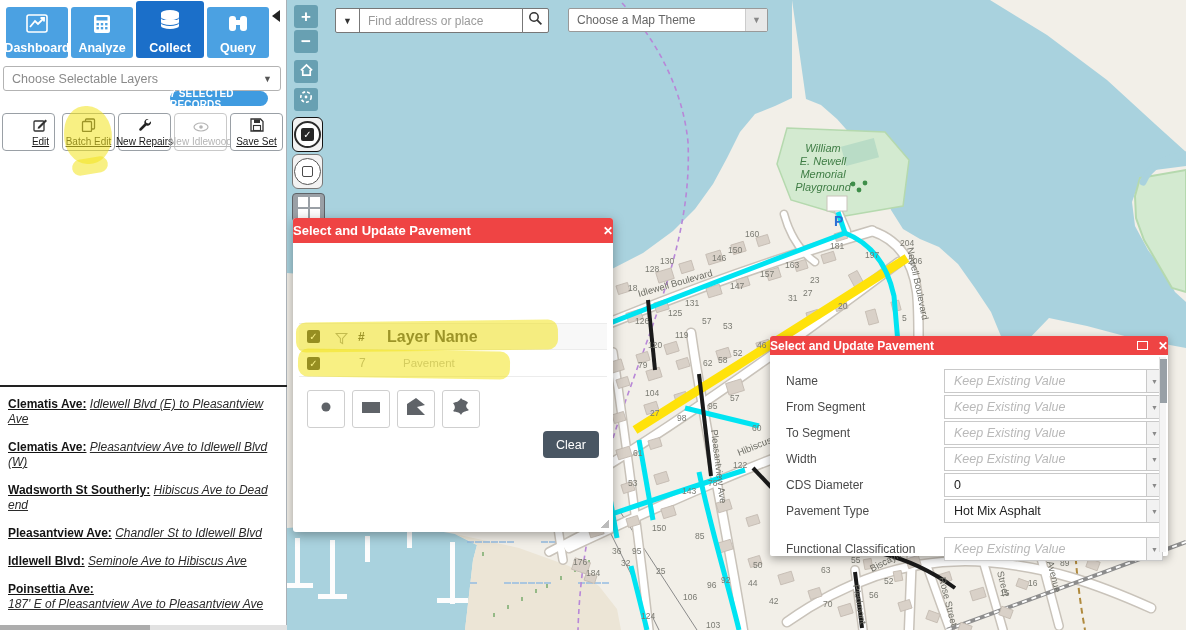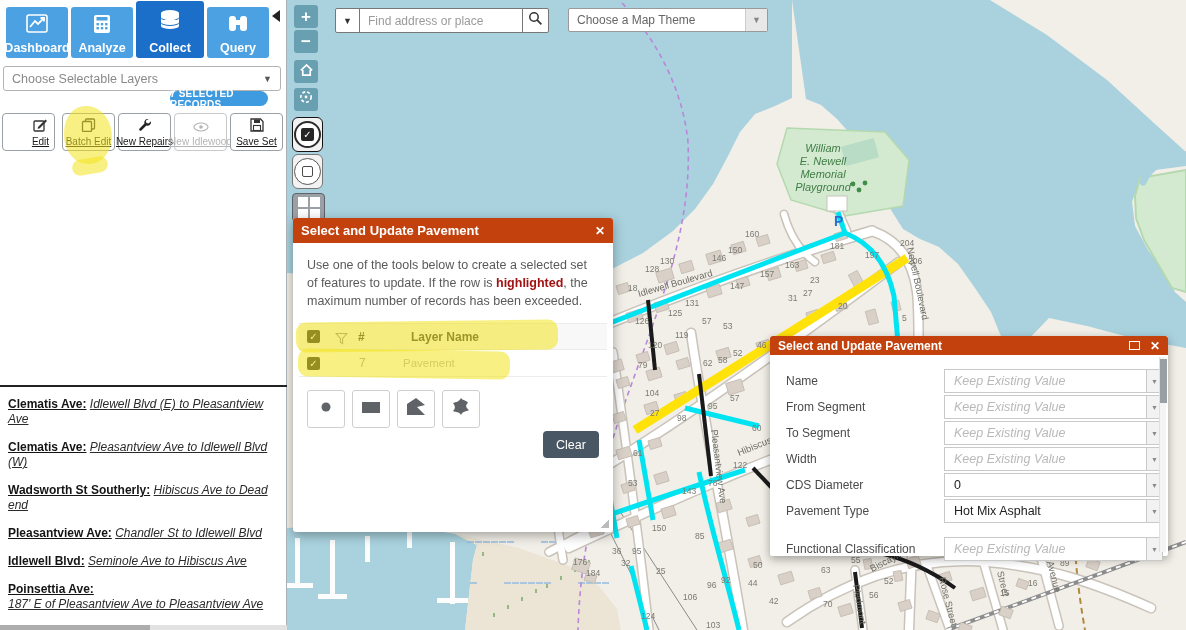--- a/index.html
+++ b/index.html
@@ -82,32 +82,32 @@
   .street-item.wrap .srange { display:block; }
   #sidebar-scroll { position:absolute; left:0; top:625px; width:287px; height:5px; background:#e2e2e2; }
   #sidebar-scroll div { width:150px; height:5px; background:#adadad; }
 
   
   .marker { position:absolute; background:#f2e31d; opacity:.55; border-radius:10px; pointer-events:none; z-index:40; }
 
   
   #sel-dialog { position:absolute; left:293px; top:218px; width:320px; height:314px; background:#fff;
                 border-radius:3px; box-shadow:0 3px 12px rgba(0,0,0,.35); z-index:20; }
-  .dlg-header { position:absolute; left:0; top:0; right:0; height:25px; background:#c2410c;
-                border-radius:3px 3px 0 0; display:flex; align-items:center; padding:0 8px; }
+  .dlg-header { position:absolute; left:0; top:0; right:0; height:25px; background:#ef4444;
+                border-radius:3px 3px 0 0; display:flex; align-items:center; padding:0 0; }
   .dlg-title { color:#fff; font-size:13px; font-weight:bold; flex:1; }
   .dlg-x { color:#fff; font-size:12px; font-weight:bold; cursor:pointer; }
   #sel-instructions { position:absolute; left:14px; top:38px; width:292px; font-size:12.5px; color:#5a5a5a;
                       line-height:1.45; }
   #sel-instructions .hl-red { color:#a11212; font-weight:bold; }
   .sel-row { position:absolute; left:6px; width:308px; height:27px; display:flex; align-items:center; }
   .sel-row.hdr { top:323px; background:#f8f8f8; border-top:1px solid #ececec; border-bottom:1px solid #ececec; }
   .sel-row.data { top:350px; border-bottom:1px solid #ececec; }
   .sel-row .hash { font-size:12px; font-weight:bold; color:#333; position:absolute; left:59px; }
-  .sel-row .lname { font-size:12px; font-weight:bold; color:#333; position:absolute; left:112px; }
+  .sel-row .lname { font-size:16px; font-weight:bold; color:#333; position:absolute; left:88px; }
   .sel-row .rcount { font-size:12px; color:#9a9a9a; position:absolute; left:60px; }
   .sel-row .rname { font-size:11.5px; color:#b0b0b0; position:absolute; left:104px; }
   .sel-row .cbx { position:absolute; left:8px; }
   .sel-row .funnel { position:absolute; left:36px; top:7px; }
   .tool-btn { position:absolute; top:390px; width:38px; height:38px; background:#fff; border:1px solid #cfcfcf;
               border-radius:3px; display:flex; align-items:center; justify-content:center; cursor:pointer; }
   #clear-btn { position:absolute; left:250px; top:213px; width:56px; height:27px; background:#495663;
                border-radius:4px; color:#fff; font-size:12.5px; display:flex; align-items:center;
                justify-content:center; cursor:pointer; }
   #resize-handle { position:absolute; right:4px; bottom:4px; width:8px; height:8px;
@@ -567,21 +567,20 @@
   <div class="marker" style="left:64px; top:106px; width:48px; height:58px; transform:rotate(2deg); border-radius:45% 55% 48% 52%;"></div>
   <div class="marker" style="left:72px; top:158px; width:36px; height:16px; transform:rotate(-10deg);"></div>
   <div class="marker" style="left:296px; top:321px; width:262px; height:30px; transform:rotate(-0.7deg); z-index:25;"></div>
   <div class="marker" style="left:298px; top:350px; width:212px; height:28px; transform:rotate(0.9deg); z-index:25;"></div>
 
   <div id="sel-dialog">
     <div class="dlg-header">
       <span class="dlg-title">Select and Update Pavement</span>
       <span class="dlg-x">✕</span>
     </div>
-    <div id="sel-instructions"><span>Use one of the tools below to create a selected set of features to update. If the row is </span><span class="hl-red">highlighted</span><span>, the maximum number of records has been exceeded.</span></div>
 
     <div class="sel-row hdr" style="left:6px; top:105px; position:absolute;">
       <div class="cbx cb-dark">✓</div>
       <span class="funnel">
         <svg width="13" height="13" viewBox="0 0 14 13">
             <path d="M1,1 L13,1 L8.2,6.5 L8.2,12 L5.8,10.5 L5.8,6.5 Z" stroke="#8a8a8a" stroke-width="1.1" fill="none"></path>
           </svg>
       </span>
       <span class="hash">#</span>
       <span class="lname">Layer Name</span>

